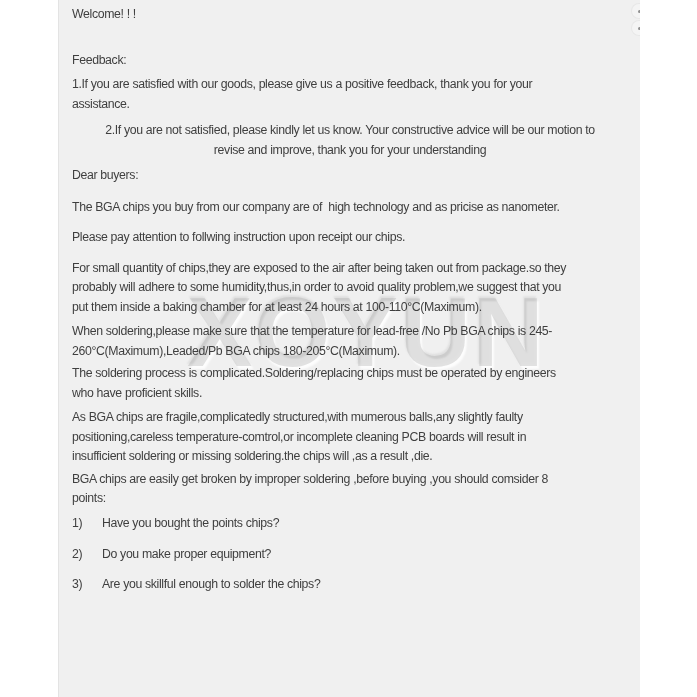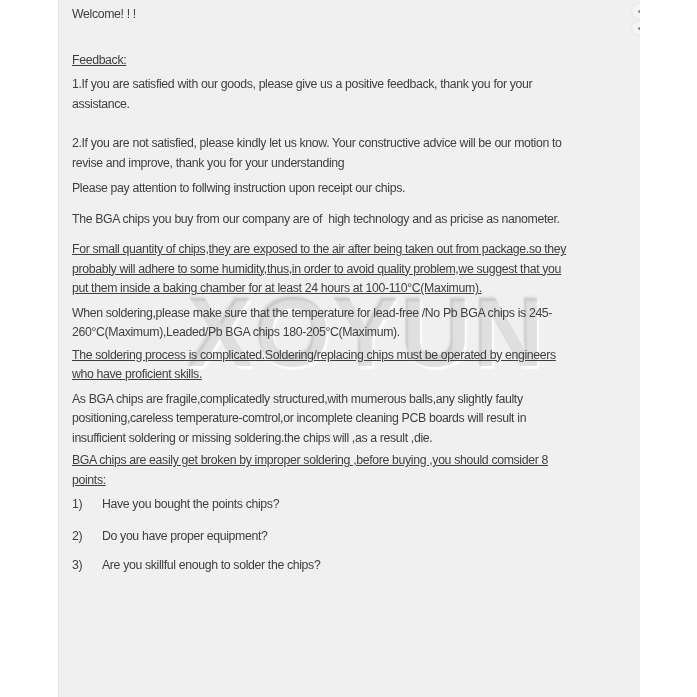--- a/index.html
+++ b/index.html
@@ -34,23 +34,23 @@
     font-size: 12.3px;
     line-height: 19.5px;
     letter-spacing: -0.35px;
     color: #3f3f3f;
     white-space: pre-wrap;
   }
   p.mb26 { margin-bottom: 26px; }
   p.mb12 { margin-bottom: 12px; }
   p.mb11 { margin-bottom: 11px; }
   p.mb10 { margin-bottom: 10px; }
-  p.mb7  { margin-bottom: 20px; }
-  p.mb6  { margin-bottom: 6px; }
-  p.mb5  { margin-bottom: 5px; text-decoration: underline; }
+  p.mb7  { margin-bottom: 7px; }
+  p.mb6  { margin-bottom: 6px; text-align: center; }
+  p.mb5  { margin-bottom: 5px; }
   p.mb3  { margin-bottom: 3px; }
   .list-row { display: flex; }
   .list-num { flex: 0 0 30px; width: 30px; }
   .watermark {
     position: absolute;
     left: 128px;
     top: 276px;
     z-index: 0;
     font-size: 98px;
     font-weight: bold;
@@ -97,40 +97,41 @@
       <span class="dot"></span>
     </div>
 
   <div class="text-layer">
     <p class="mb26">Welcome! ! !</p>
     <p class="mb5">Feedback:</p>
     <p class="mb7">1.If you are satisfied with our goods, please give us a positive feedback, thank you for your
 assistance.</p>
     <p class="mb6">2.If you are not satisfied, please kindly let us know. Your constructive advice will be our motion to
 revise and improve, thank you for your understanding</p>
+    <p class="mb12">Dear buyers:</p>
+    <p class="mb11">The BGA chips you buy from our company are of  high technology and as pricise as nanometer.</p>
     <p class="mb11">Please pay attention to follwing instruction upon receipt our chips.</p>
-    <p class="mb11">The BGA chips you buy from our company are of  high technology and as pricise as nanometer.</p>
     <p class="mb5">For small quantity of chips,they are exposed to the air after being taken out from package.so they
 probably will adhere to some humidity,thus,in order to avoid quality problem,we suggest that you
 put them inside a baking chamber for at least 24 hours at 100-110°C(Maximum).</p>
     <p class="mb3">When soldering,please make sure that the temperature for lead-free /No Pb BGA chips is 245-
 260°C(Maximum),Leaded/Pb BGA chips 180-205°C(Maximum).</p>
     <p class="mb5">The soldering process is complicated.Soldering/replacing chips must be operated by engineers
 who have proficient skills.</p>
     <p class="mb3">As BGA chips are fragile,complicatedly structured,with mumerous balls,any slightly faulty
 positioning,careless temperature-comtrol,or incomplete cleaning PCB boards will result in
 insufficient soldering or missing soldering.the chips will ,as a result ,die.</p>
     <p class="mb5">BGA chips are easily get broken by improper soldering ,before buying ,you should comsider 8
 points:</p>
     <p class="list-row mb12">
       <span class="list-num">1)</span>
       <span>Have you bought the points chips?</span>
     </p>
     <p class="list-row mb10">
       <span class="list-num">2)</span>
-      <span>Do you have proper equipment?</span>
+      <span>Do you make proper equipment?</span>
     </p>
     <p class="list-row mb11">
       <span class="list-num">3)</span>
       <span>Are you skillful enough to solder the chips?</span>
     </p>
   </div>
 </div>
 
 </body></html>

